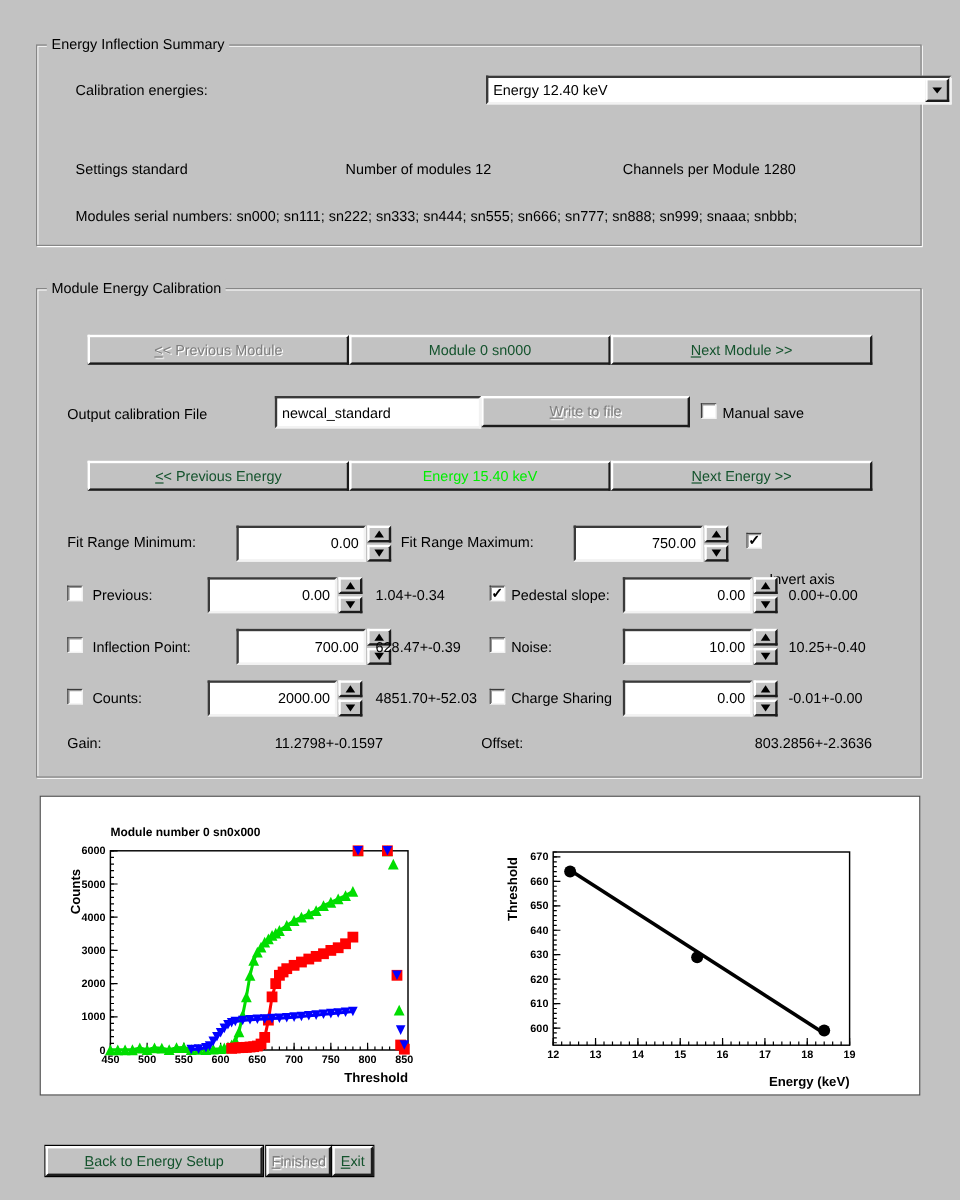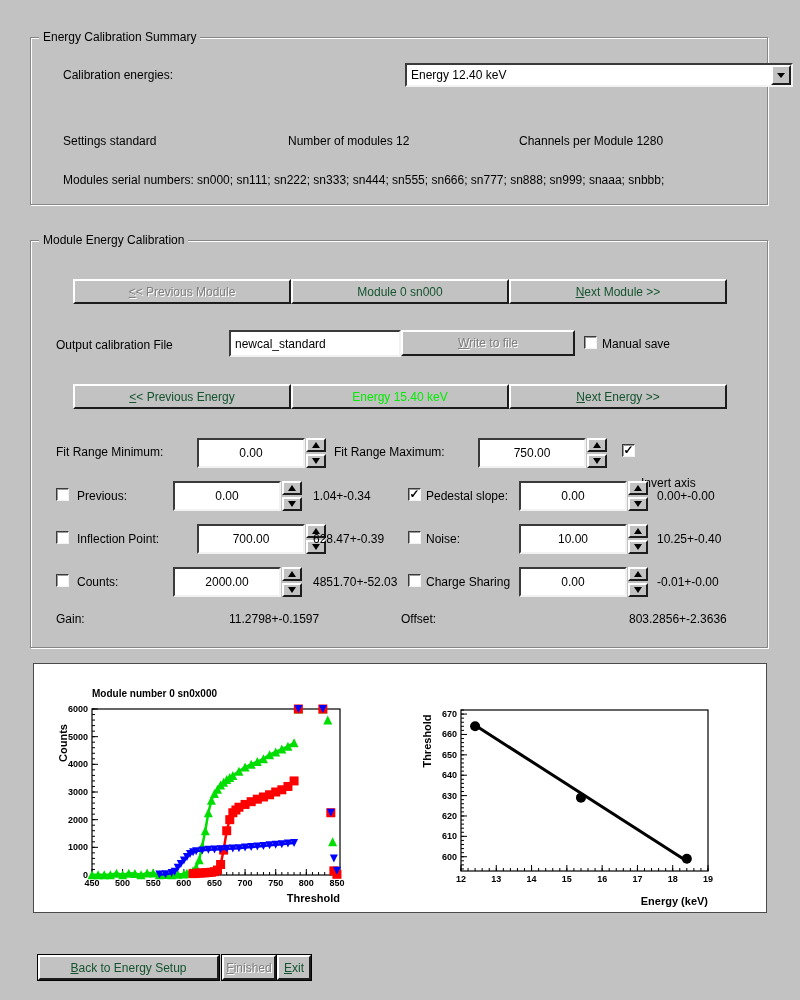--- a/index.html
+++ b/index.html
@@ -38,21 +38,21 @@
     background:#ffffff;
     border:2px solid;
     border-color:#3a3a3a #f2f2f2 #f2f2f2 #3a3a3a;
     box-sizing:border-box;
   }
   input.field{
     font-family:"Liberation Sans",sans-serif;font-size:12px;color:#000;
     border:none;outline:none;background:transparent;
     width:100%;height:100%;padding:0 4px;box-sizing:border-box;
   }
-  input.field.num{text-align:center;}
+  input.field.num{text-align:right;}
   
   .combo{position:absolute;display:flex;align-items:stretch;}
   .combo .combo-text{flex:1;display:flex;align-items:center;padding-left:4px;font-size:12px;}
   .combo .combo-btn{
     width:20px;background:#c2c2c2;border:2px solid;
     border-color:#ffffff #1c1c1c #1c1c1c #ffffff;
     display:flex;align-items:center;justify-content:center;box-sizing:border-box;
   }
   .arrow-down{width:0;height:0;border-left:4px solid transparent;border-right:4px solid transparent;border-top:5px solid #000;}
   .arrow-up-s{width:0;height:0;border-left:4px solid transparent;border-right:4px solid transparent;border-bottom:6px solid #000;}
@@ -83,21 +83,21 @@
   .plot text{font-family:"Liberation Sans",sans-serif;font-weight:bold;fill:#000;}
   .plot .tick{font-size:9px;}
   .plot .ptitle{font-size:10px;}
   .plot .alabel{font-size:11px;}
   u{text-decoration:underline;}
 </style>
 </head>
 <body>
 
 <div class="groupbox" style="left:30px;top:37px;width:736px;height:166px;">
-  <span class="gb-title">Energy Calibration Summary</span>
+  <span class="gb-title">Energy Inflection Summary</span>
 
   <span class="lbl" style="left:32px;top:30px;">Calibration energies:</span>
 
   <div class="combo sunken" style="left:374px;top:25px;width:388px;height:24px;">
     <span class="combo-text">Energy 12.40 keV</span>
     <span class="combo-btn">
       <span class="arrow-down"></span>
     </span>
   </div>
 

